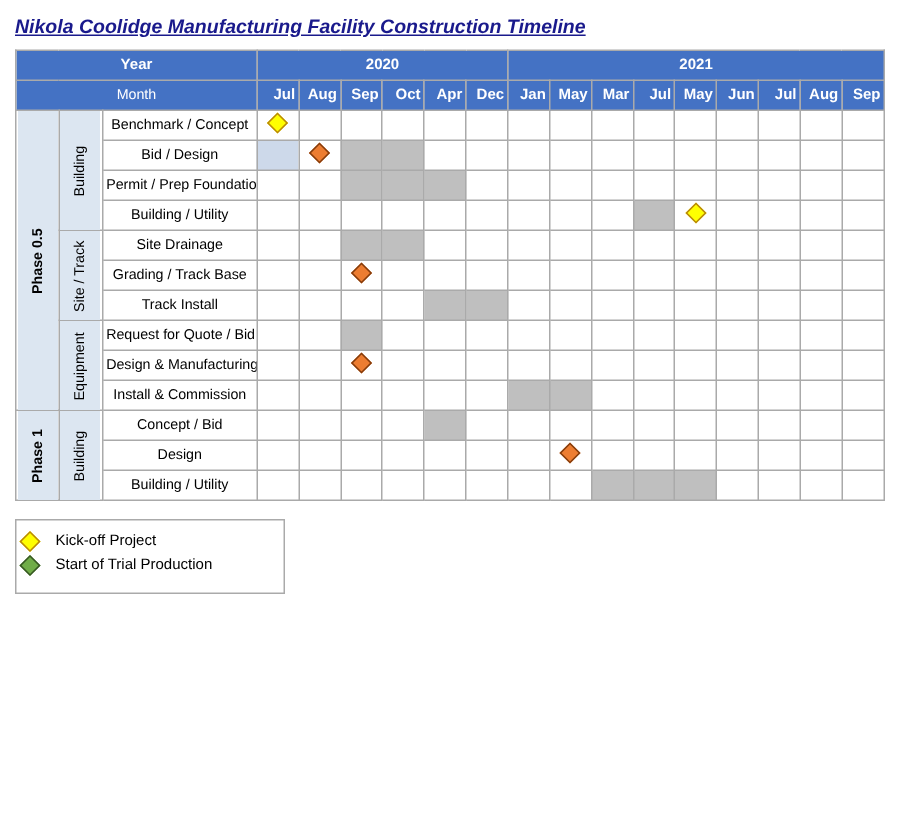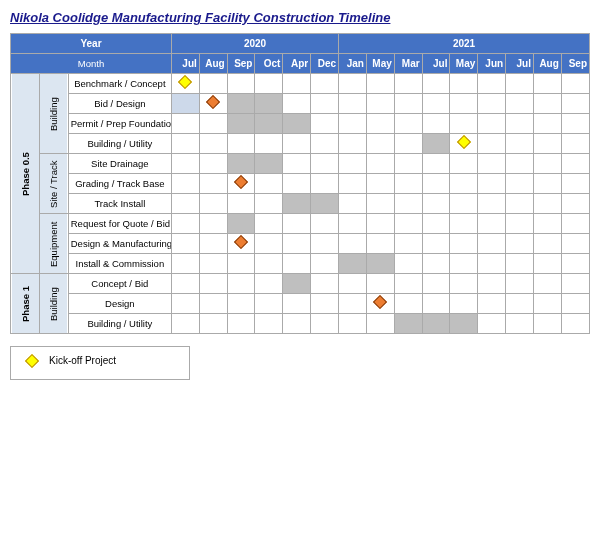--- a/index.html
+++ b/index.html
@@ -108,21 +108,21 @@
       transform: rotate(45deg);
     }
     .diamond-yellow { background: #ffff00; border: 1.5px solid #b8860b; }
     .diamond-green  { background: #70ad47; border: 1.5px solid #375623; }
     .diamond-orange { background: #ed7d31; border: 1.5px solid #843c0c; }
 
     
     .legend {
       margin-top: 10px;
       border: 1px solid #aaa;
-      padding: 8px 12px;
+      padding: 8px 0;
       display: inline-block;
       min-width: 180px;
     }
     .legend-item {
       display: flex;
       align-items: center;
       margin-bottom: 5px;
       font-size: 10px;
     }
     .legend-item .diamond-wrap {
@@ -447,16 +447,22 @@
 </table>
 
 
 <div class="legend" style="margin-top:12px;">
   <div class="legend-item">
     <div class="diamond-wrap">
       <span class="diamond diamond-yellow"></span>
     </div>
     <span>Kick-off Project</span>
   </div>
+  <div class="legend-item">
+    <div class="diamond-wrap">
+      <span class="diamond diamond-green"></span>
+    </div>
+    <span>Start of Trial Production</span>
+  </div>
 </div>
 
 
 
 
 </body></html>

